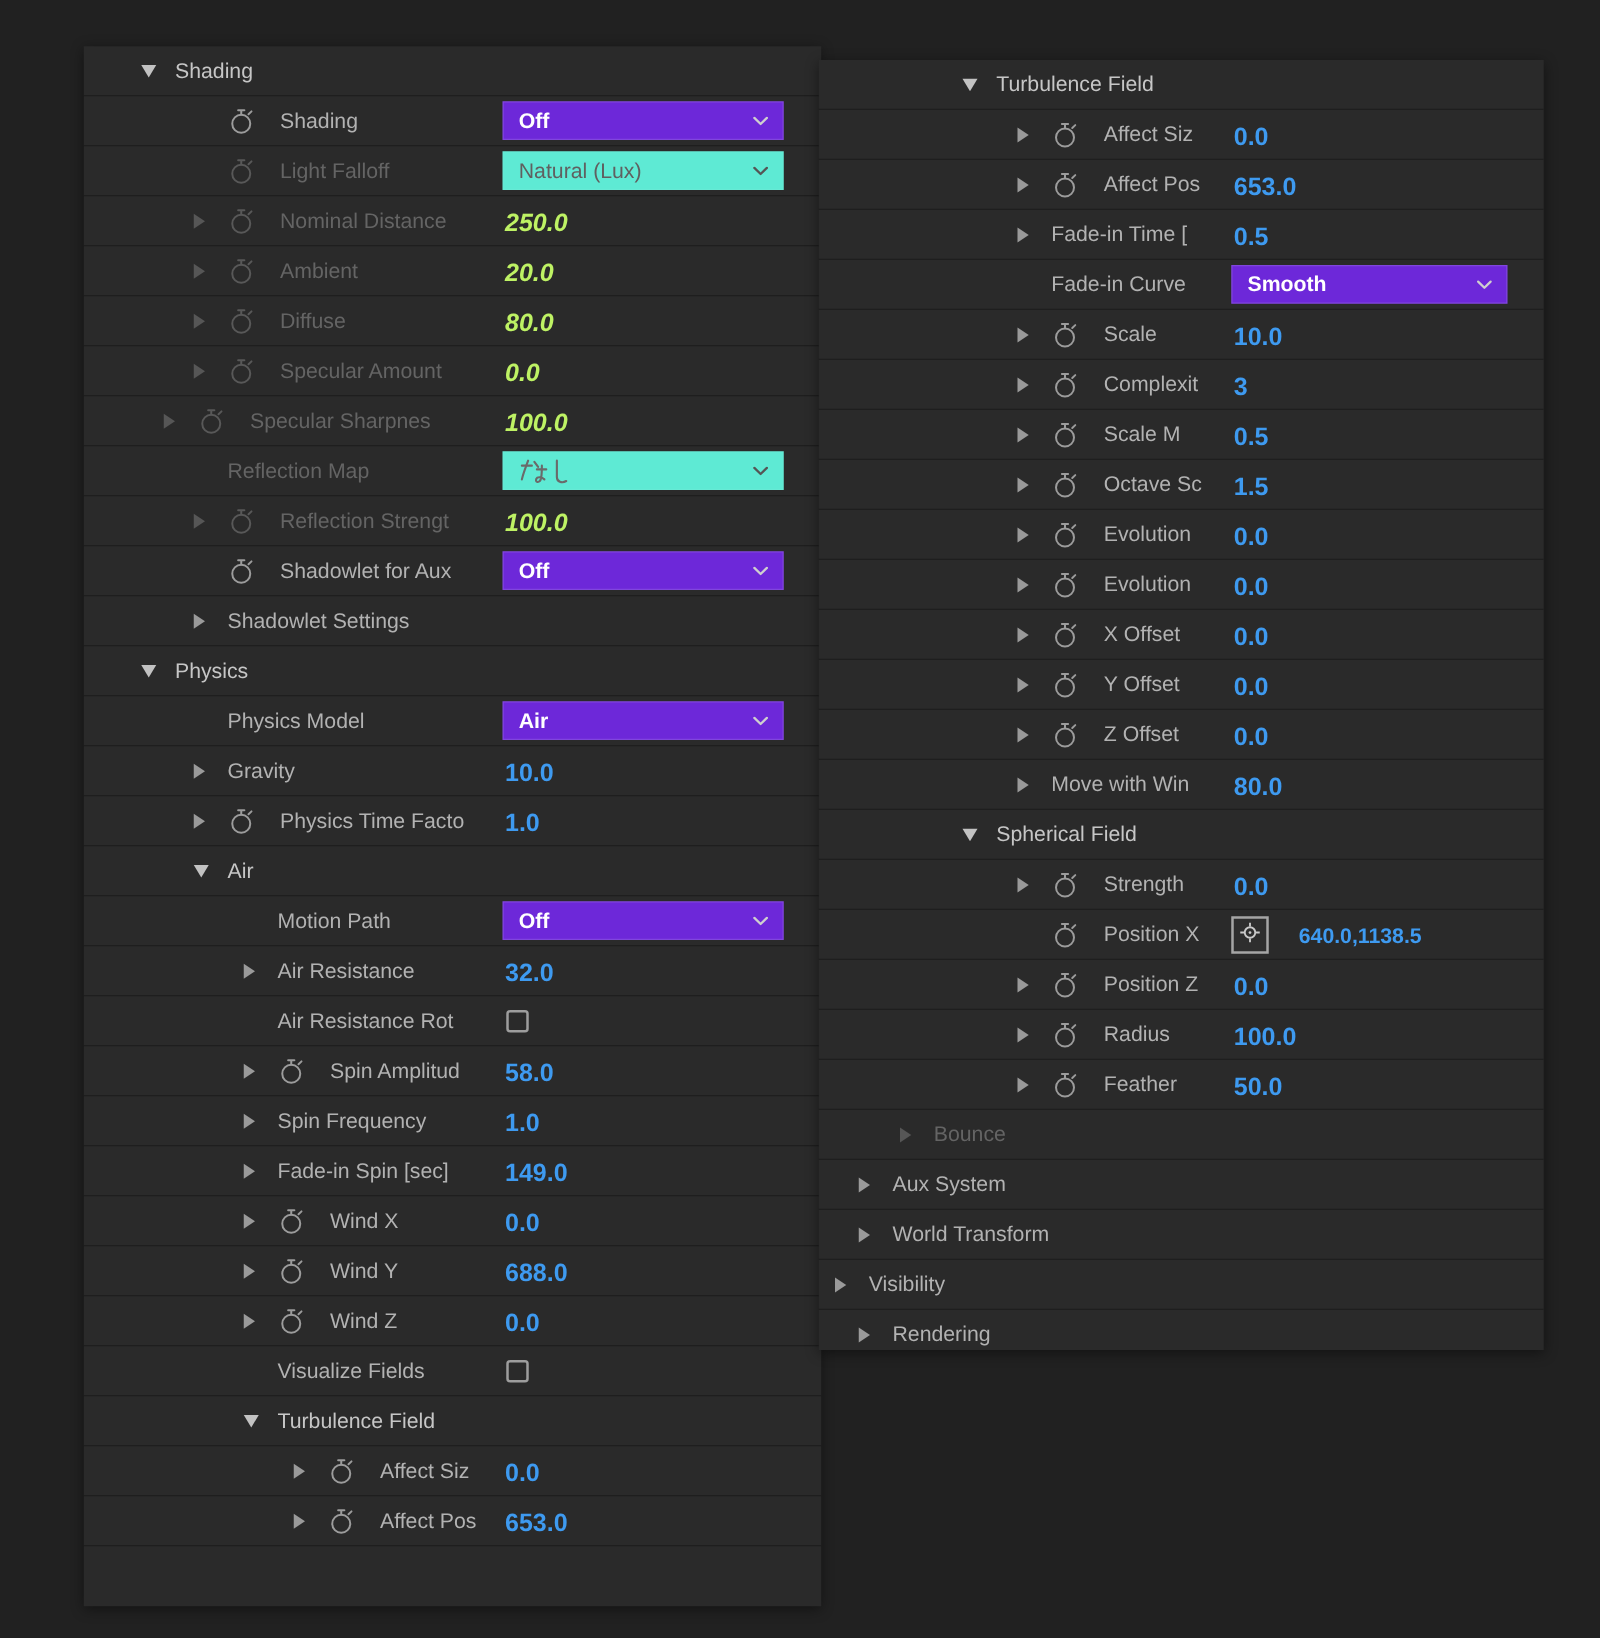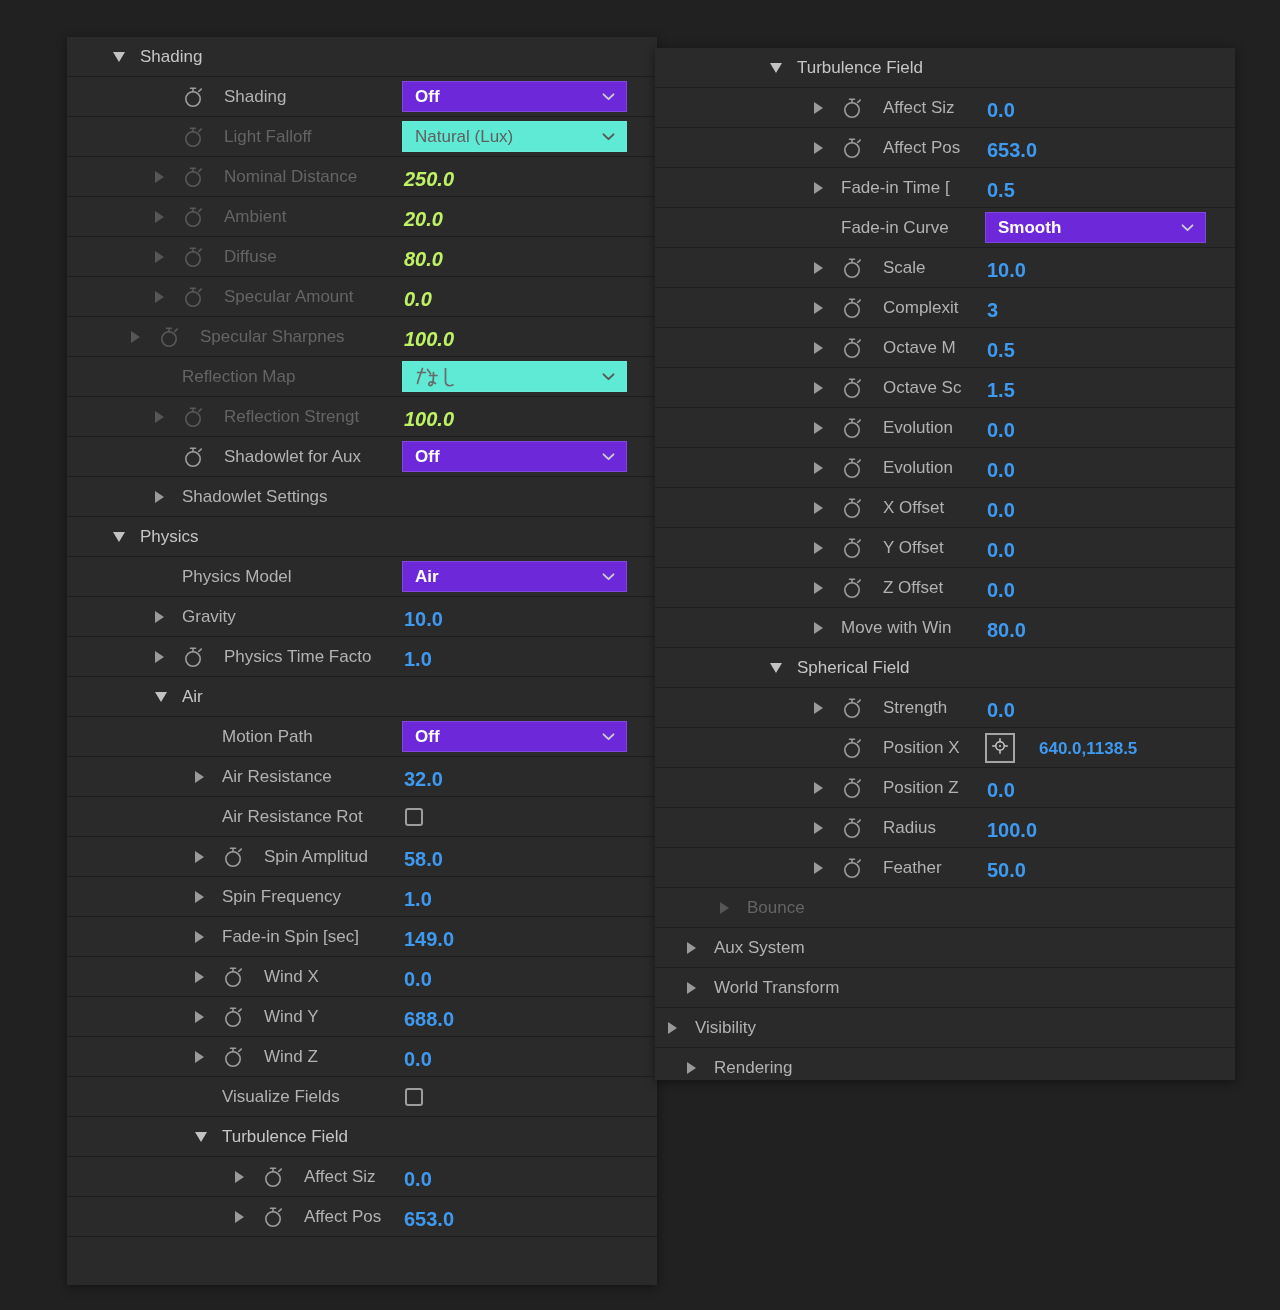--- a/index.html
+++ b/index.html
@@ -483,21 +483,21 @@
     <div class="row" style="padding-left: 159px;">
       <div class="slot-arrow">
         <span class="tri-right"></span>
       </div>
       <div class="slot-watch">
         <svg width="22" height="22" viewBox="0 0 22 22" fill="none">
           <circle cx="11" cy="13" r="7.2" stroke="currentColor" stroke-width="1.6"></circle>
           <path d="M8.5 2.2 h5 M11 2.2 v3.4 M16.8 5.4 l2.4 -2.3" stroke="currentColor" stroke-width="1.6" stroke-linecap="round"></path>
         </svg>
       </div>
-      <span class="label">Octave M</span>
+      <span class="label">Scale M</span>
       <span class="value-num" style="left: 332px;">0.5</span>
     </div>
     <div class="row" style="padding-left: 159px;">
       <div class="slot-arrow">
         <span class="tri-right"></span>
       </div>
       <div class="slot-watch">
         <svg width="22" height="22" viewBox="0 0 22 22" fill="none">
           <circle cx="11" cy="13" r="7.2" stroke="currentColor" stroke-width="1.6"></circle>
           <path d="M8.5 2.2 h5 M11 2.2 v3.4 M16.8 5.4 l2.4 -2.3" stroke="currentColor" stroke-width="1.6" stroke-linecap="round"></path>

